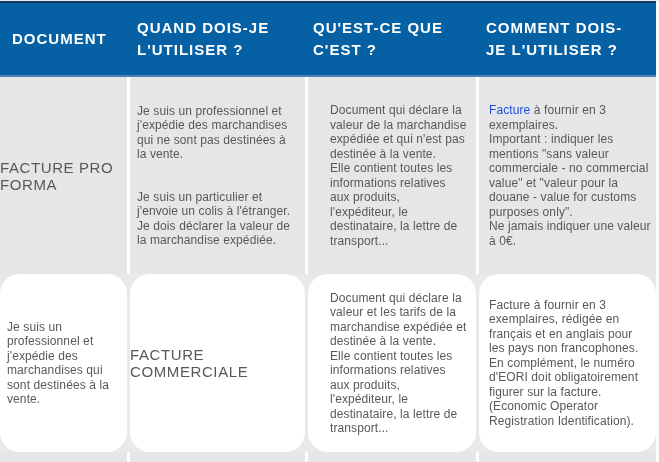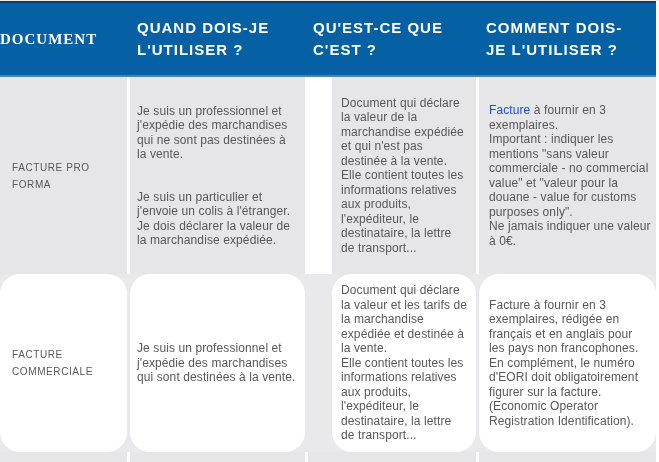--- a/index.html
+++ b/index.html
@@ -21,21 +21,21 @@
     border-top:2px solid #0E3C66;
     border-bottom:2px solid #4F80B5;
     color:#ffffff;
   }
   .header-cell{
     display:flex;flex-direction:column;justify-content:center;
     font-size:15px;font-weight:bold;letter-spacing:1px;
     line-height:22px;
   }
   .header-cell .hline{white-space:nowrap;}
-  .hc1{font-family:Liberation Serif, serif;}
+  .hc1{padding-left:12px;}
   .hc2{padding-left:10px;}
   .hc3{padding-left:8px;}
   .hc4{padding-left:10px;}
 
   
   .body-row{
     display:grid;
     grid-template-columns:127px 175px 168px 177px;
     column-gap:3px;
   }
@@ -46,24 +46,24 @@
   .row1{height:197px;}
   .row2{height:178px;}
   .row3{height:10px;}
 
   .cell{
     display:flex;flex-direction:column;justify-content:center;
     color:#58585A;
     font-size:12px;line-height:14.5px;letter-spacing:0.1px;
     box-sizing:border-box;
   }
-  .cell-doc{padding-left:12px;padding-right:8px;
-    font-size:10px;letter-spacing:0.6px;line-height:17px;}
+  .cell-doc{padding-right:8px;
+    font-size:15px;letter-spacing:0.6px;line-height:17px;}
   .cell-when{padding-left:7px;padding-right:8px;gap:16px;}
-  .cell-what{padding-left:9px;padding-right:8px;margin-left:24px;}
+  .cell-what{padding-left:22px;padding-right:8px;}
   .cell-how{padding-left:10px;padding-right:5px;}
   .para{margin:0;}
   .para-gap{margin-top:12px;}
   .link{color:#1d4ed8;cursor:pointer;}
 </style>
 </head>
 <body>
 
 <div class="page">
   <div class="top-line"></div>
@@ -101,25 +101,25 @@
         <div class="para">Elle contient toutes les informations relatives aux produits, l'expéditeur, le destinataire, la lettre de transport...</div>
       </div>
       <div class="cell cell-how">
         <div class="para"><span class="link">Facture</span><span> à fournir en 3 exemplaires.</span></div>
         <div class="para">Important : indiquer les mentions "sans valeur commerciale - no commercial value" et "valeur pour la douane - value for customs purposes only".</div>
         <div class="para">Ne jamais indiquer une valeur à 0€.</div>
       </div>
     </div>
 
     <div class="body-row row-white row2">
+      <div class="cell cell-when">
+        <div class="para">Je suis un professionnel et j'expédie des marchandises qui sont destinées à la vente.</div>
+      </div>
       <div class="cell cell-doc">
         <div class="para">FACTURE COMMERCIALE</div>
-      </div>
-      <div class="cell cell-when">
-        <div class="para">Je suis un professionnel et j'expédie des marchandises qui sont destinées à la vente.</div>
       </div>
       <div class="cell cell-what">
         <div class="para">Document qui déclare la valeur et les tarifs de la marchandise expédiée et destinée à la vente.</div>
         <div class="para">Elle contient toutes les informations relatives aux produits, l'expéditeur, le destinataire, la lettre de transport...</div>
       </div>
       <div class="cell cell-how">
         <div class="para">Facture à fournir en 3 exemplaires, rédigée en français et en anglais pour les pays non francophones.</div>
         <div class="para">En complément, le numéro d'EORI doit obligatoirement figurer sur la facture. (Economic Operator Registration Identification).</div>
       </div>
     </div>

